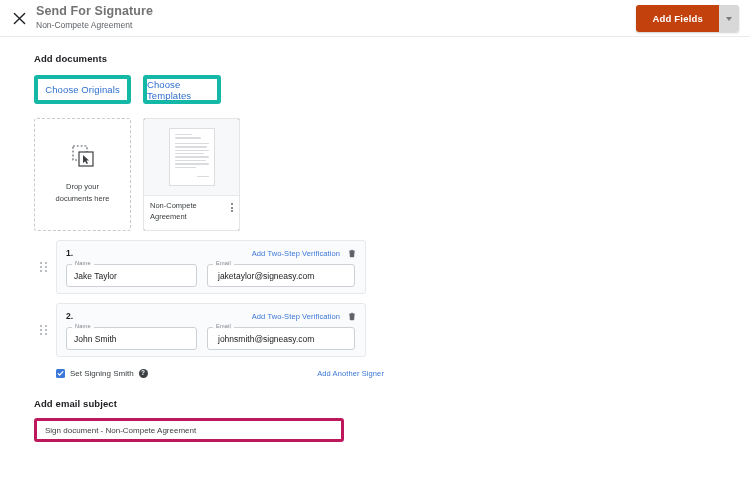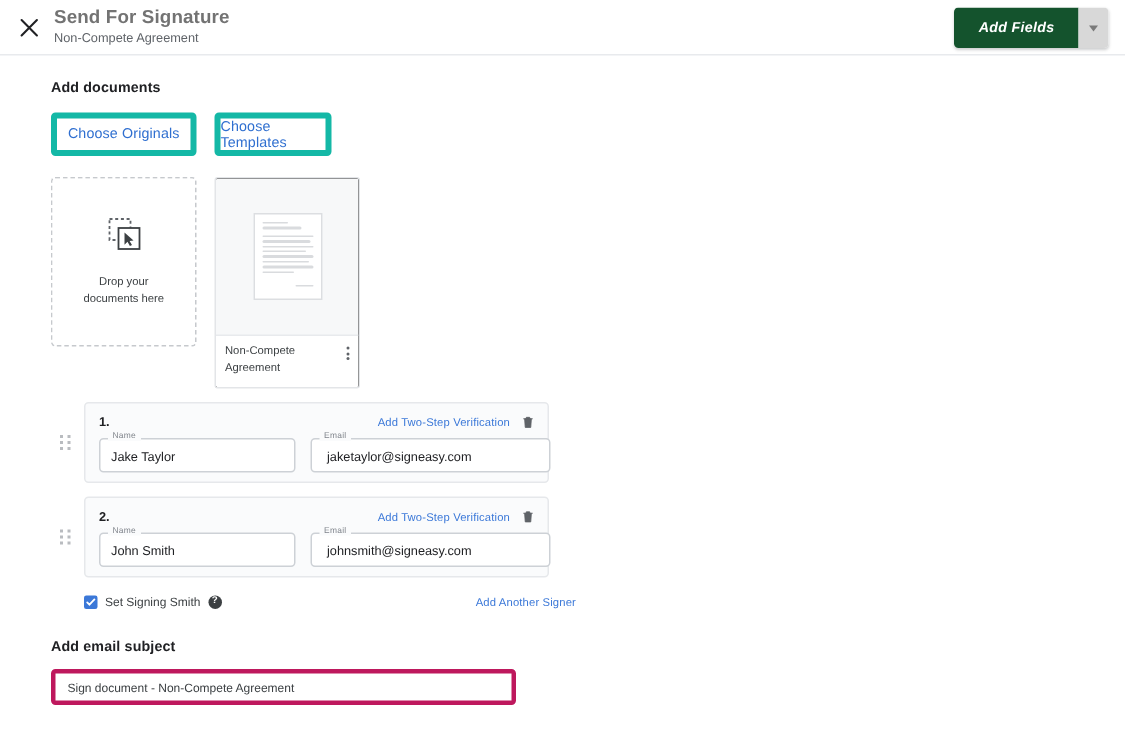--- a/index.html
+++ b/index.html
@@ -34,27 +34,26 @@
   .header-sub {
     font-size: 8.5px; color: #5f6368; margin-top: 2px;
   }
   .header-actions {
     position: absolute; right: 11px; top: 5px;
     display: flex; align-items: stretch; height: 27px;
     border-radius: 3px; overflow: hidden;
     box-shadow: 0 1px 2px rgba(60,64,67,.25);
   }
   .btn-primary {
-    background: #14532d; color: #fff;
+    background: #c2410c; color: #fff;
     font-size: 9.5px; font-weight: bold;
     padding: 0 16px;
     display: flex; align-items: center; justify-content: center;
     cursor: pointer; border: none;
     letter-spacing: .2px;
-    font-style: italic;
   }
   .btn-split {
     background: #d8d8d8;
     width: 20px;
     display: flex; align-items: center; justify-content: center;
     cursor: pointer;
   }
   .caret { width: 0; height: 0; border-left: 3.5px solid transparent;
            border-right: 3.5px solid transparent; border-top: 4px solid #7a7a7a; }
 
@@ -95,21 +94,21 @@
     align-items: center; justify-content: center;
     cursor: pointer;
   }
   .drop-icon { margin-bottom: 10px; }
   .dropzone-text {
     font-size: 7.5px; color: #3c4043; text-align: center;
     line-height: 1.5;
   }
 
   .doc-card {
-    width: 97px; height: 141px;
+    width: 97px; height: 113px;
     border: 1px solid #e3e5e8;
     border-radius: 2px;
     background: #000000;
     display: flex; flex-direction: column;
     cursor: pointer; overflow: hidden;
   }
   .doc-thumb {
     flex: 1; background: #f7f8f9;
     display: flex; align-items: center; justify-content: center;
     border-bottom: 1px solid #e8eaed;
@@ -163,21 +162,21 @@
 
   .fields { display: flex; gap: 10px; margin-top: 5px; }
   .field-wrap { position: relative; }
   .field-input {
     height: 23px; border: 1px solid #cdd1d6; border-radius: 3px;
     background: #fff; font-size: 8.5px; color: #202124;
     padding: 0 7px; font-family: "Liberation Sans", sans-serif;
     outline: none; display: flex; align-items: center;
   }
   .fw-name { width: 131px; }
-  .fw-email { width: 160px; padding-left: 10px; }
+  .fw-email { width: 148px; padding-left: 10px; }
   .field-label {
     position: absolute; top: -4px; left: 6px;
     background: #fafbfc; padding: 0 3px;
     font-size: 5.6px; color: #80858c; letter-spacing: .2px;
   }
 
   
   .order-row {
     width: 328px; margin-left: 22px; margin-top: 12px;
     display: flex; align-items: center; justify-content: space-between;

